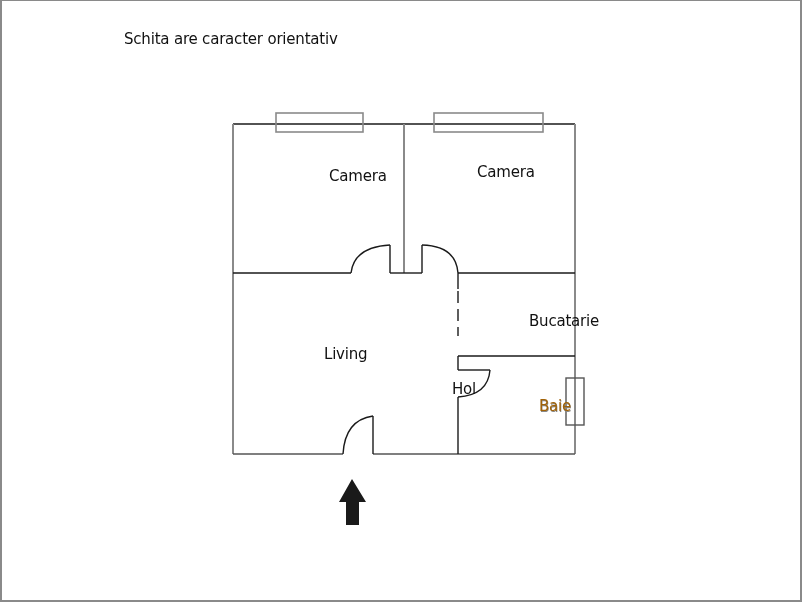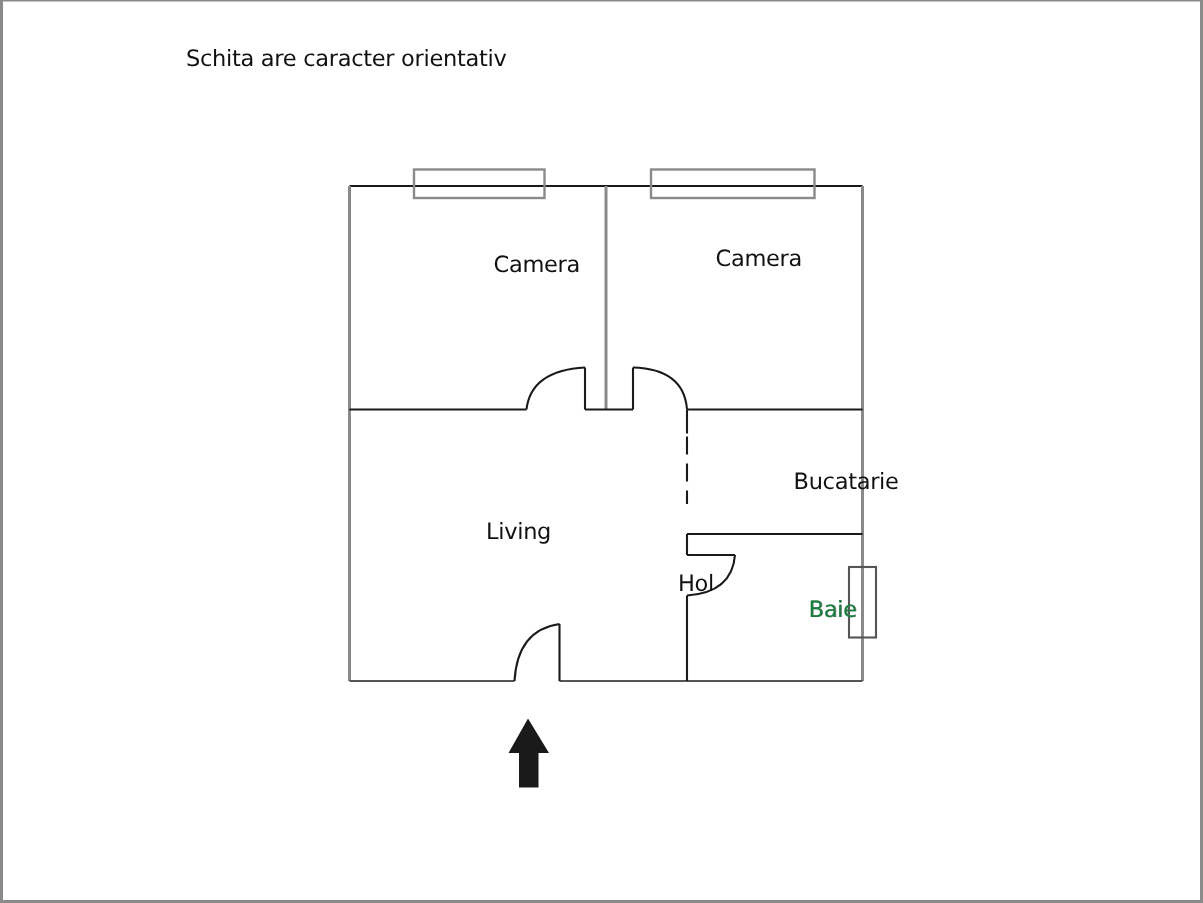--- a/index.html
+++ b/index.html
@@ -13,21 +13,21 @@
     position: absolute; left: 124px; top: 30px;
     font-family: "DejaVu Sans", sans-serif; font-size: 15px; color: #111;
     letter-spacing: -0.2px;
   }
   svg.plan { position: absolute; left: 0; top: 0; }
   .label {
     position: absolute;
     font-family: "DejaVu Sans", sans-serif; font-size: 15px; color: #111;
     letter-spacing: -0.2px; white-space: nowrap; margin-left: 48px;
   }
-  .label.baie { color: #15803d; text-shadow: 0.5px 0.5px 0 #888; text-align: right; }
+  .label.baie { color: #a16207; text-shadow: 0.5px 0.5px 0 #888; text-align: right; }
 </style>
 </head>
 <body>
 
 <div class="frame"></div>
 
 <div class="note">Schita are caracter orientativ</div>
 
 <svg class="plan" width="802" height="602" viewBox="0 0 802 602">
 

